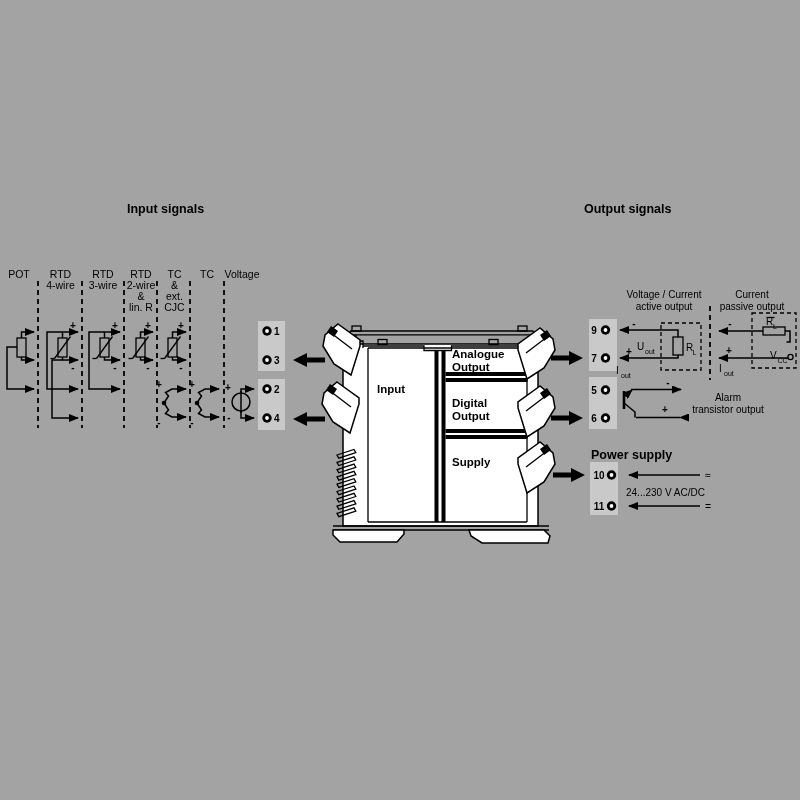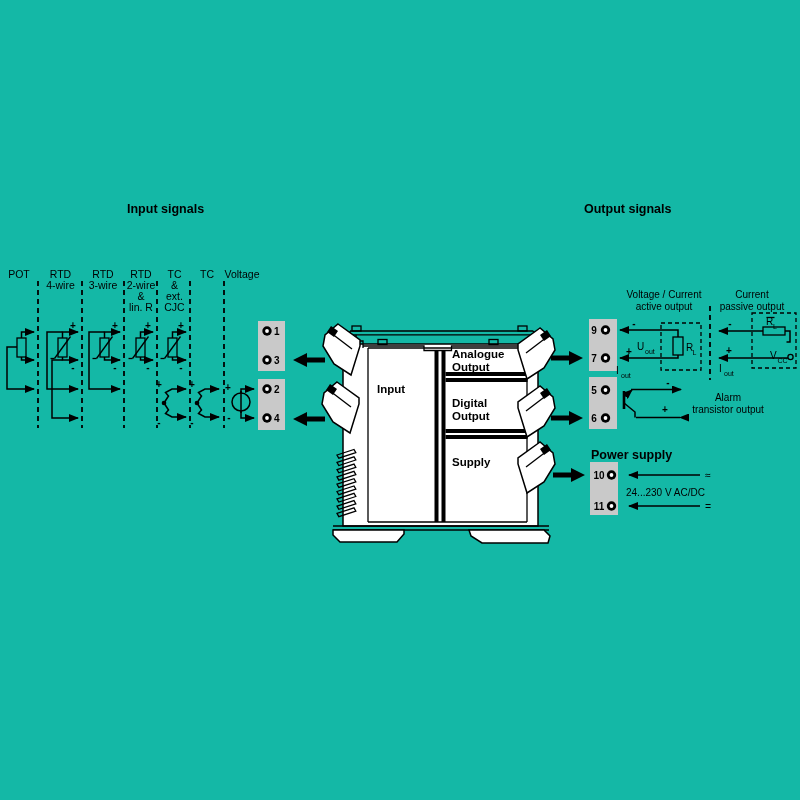--- a/index.html
+++ b/index.html
@@ -1,16 +1,16 @@
 <!DOCTYPE html>
 <html><head>
 <meta charset="utf-8">
 <style>
   html,body{margin:0;padding:0;background:#ffffff;}
-  .stage{width:800px;height:800px;background:#14b8a6;position:relative;font-family:"Liberation Sans",sans-serif;}
+  .stage{width:800px;height:800px;background:#a3a3a3;position:relative;font-family:"Liberation Sans",sans-serif;}
   svg{display:block;}
   svg text{fill:#000;font-family:"Liberation Sans",sans-serif;}
   .t10{font-size:10px;}
   .t10b{font-size:10px;font-weight:bold;}
   .t11{font-size:10.5px;}
   .t11b{font-size:11.5px;font-weight:bold;}
   .t12b{font-size:12.5px;font-weight:bold;}
   .sub{font-size:7px;}
   .sym{font-size:10px;font-weight:bold;}
   .wire{stroke:#000;stroke-width:1.5;fill:none;}

